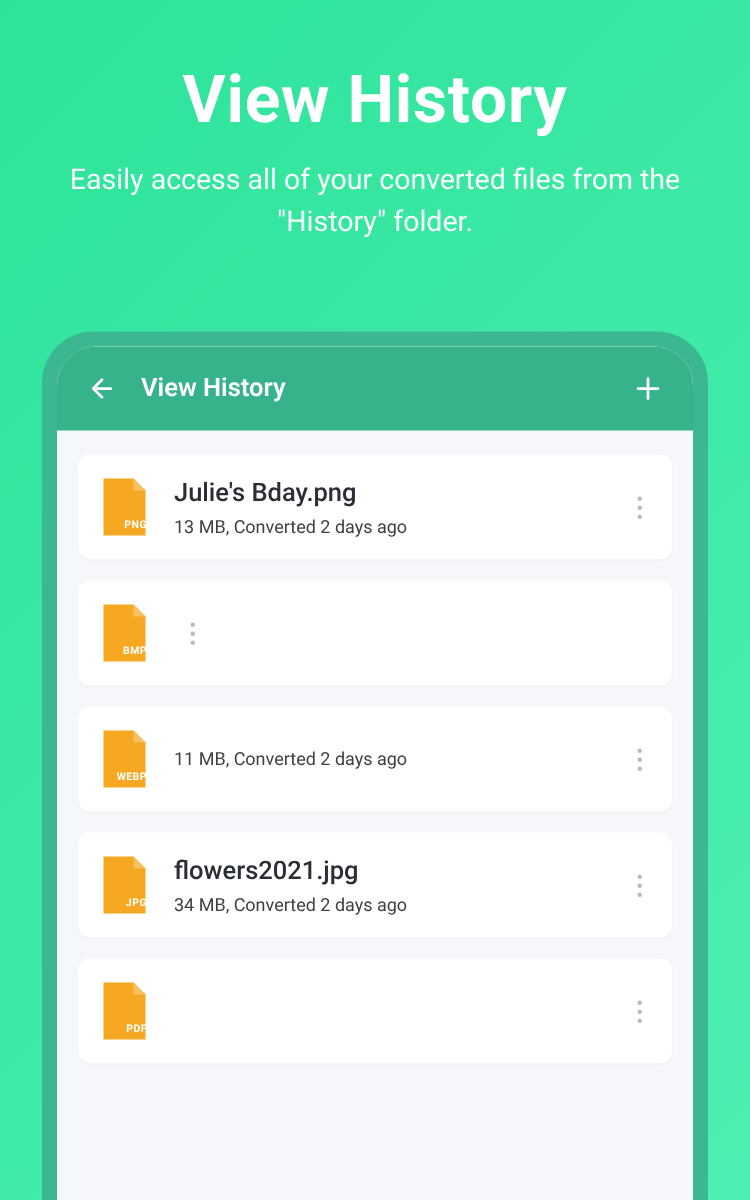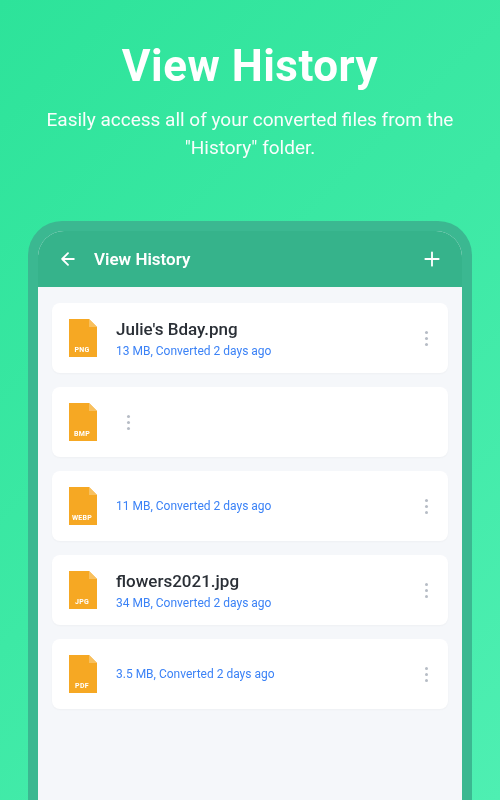--- a/index.html
+++ b/index.html
@@ -87,36 +87,36 @@
     margin-right: 16px;
     flex-shrink: 0;
     position: relative;
   }
   .file-icon svg { display: block; }
   .file-ext {
     position: absolute;
     bottom: 5px;
     left: 0;
     right: 2px;
-    text-align: center;
+    text-align: right;
     font-size: 7px;
     font-weight: 700;
     color: #fff;
     letter-spacing: 0.3px;
   }
   .file-info { flex: 1; min-width: 0; }
   .file-name {
     font-size: 17px;
     font-weight: 500;
     color: #2a2f36;
     margin-bottom: 5px;
   }
   .file-meta {
     font-size: 12px;
-    color: #3b82f6;
+    color: #404040;
   }
   .more {
     width: 24px;
     display: flex;
     flex-direction: column;
     align-items: center;
     gap: 3px;
     padding: 6px 0;
   }
   .more span {
@@ -226,21 +226,20 @@
 
       <div class="card">
         <div class="file-icon">
           <svg width="34" height="42" viewBox="0 0 34 42">
               <path d="M3 2 H23 L31 10 V40 H3 Z" fill="#f6a823"></path>
               <path d="M23 2 L31 10 H23 Z" fill="#f8c05e"></path>
             </svg>
           <div class="file-ext">PDF</div>
         </div>
         <div class="file-info">
-          <div class="file-meta">3.5 MB, Converted 2 days ago</div>
         </div>
         <div class="more">
             <span></span>
             <span></span>
             <span></span>
           </div>
       </div>
 
     </div>
   </div>

